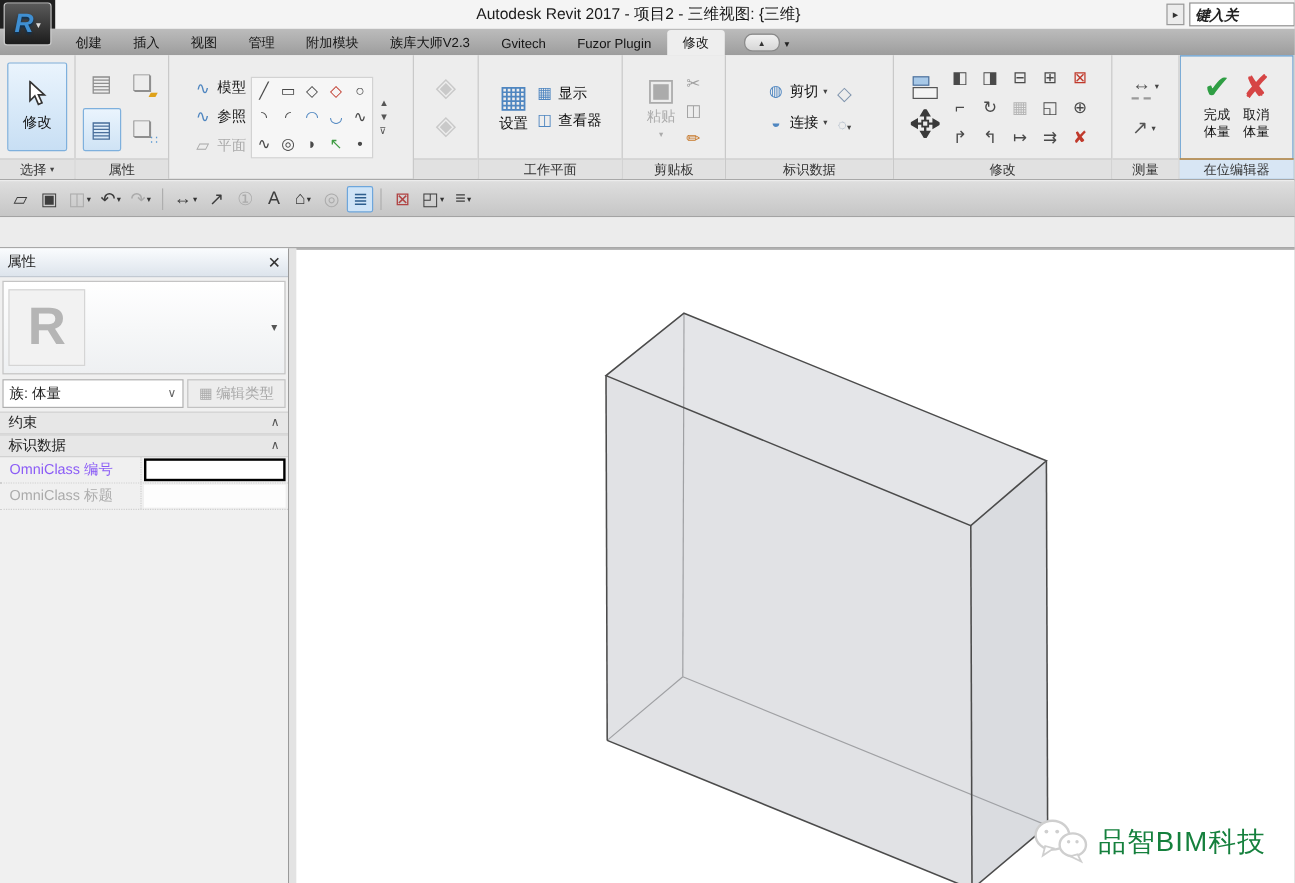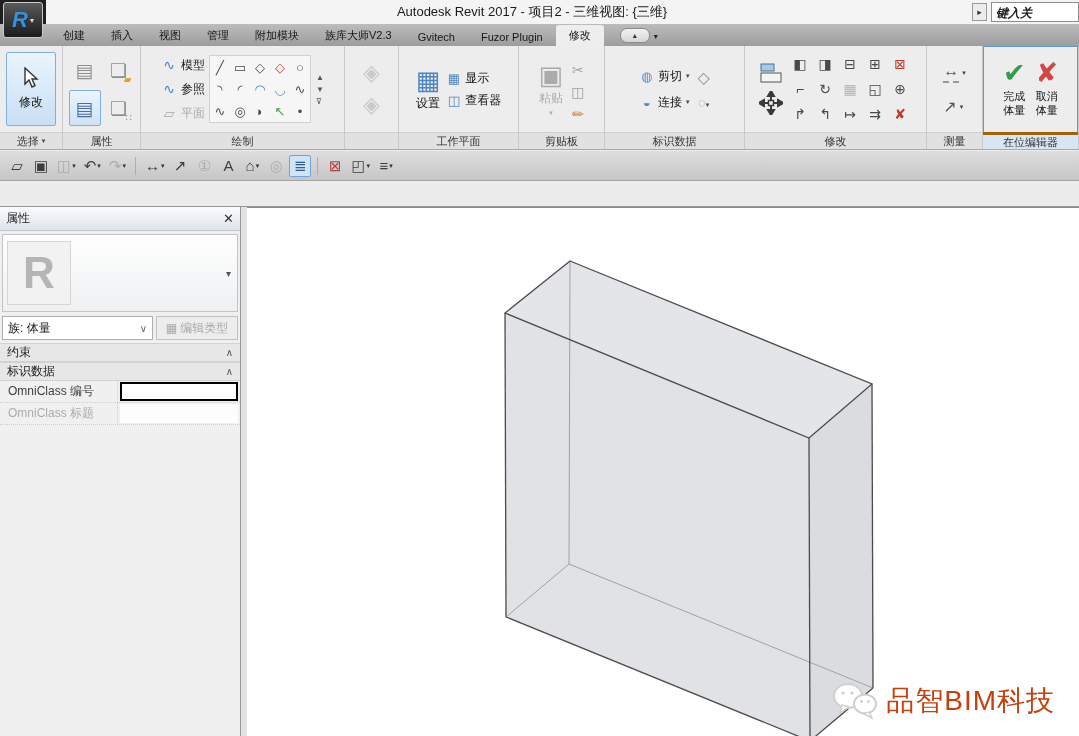--- a/index.html
+++ b/index.html
@@ -78,21 +78,21 @@
   .mod-wrap { display:flex; align-items:center; gap:5px; padding:0 3px; }
   .mod-left { display:flex; flex-direction:column; gap:8px; align-items:center; }
   .mod-grid { display:grid; grid-template-columns:repeat(5,25px); grid-template-rows:repeat(3,25px); }
   .mod-grid .gcell { font-size:14px; }
   .p-measure { width:56px; }
   .meas-col { display:flex; flex-direction:column; gap:14px; }
   .meas-row { display:flex; align-items:center; gap:3px; font-size:16px; color:#555; }
   .meas-row .dd { font-size:7px; color:#444; }
   .meas-dim { border-bottom:2px dashed #9a9a9a; padding-bottom:1px; }
   .p-inplace { flex:1; box-shadow:inset 0 0 0 1px #5f9bd0; }
-  .p-inplace .panel-label { background:#d8e6f4; border-top:3px solid #a16207; }
+  .p-inplace .panel-label { background:#d8e6f4; border-top:1px solid #a16207; }
   .inplace-wrap { display:flex; gap:10px; }
   .finbtn { display:flex; flex-direction:column; align-items:center; font-size:11px; color:#111; line-height:1.25; }
   .finbtn .big { font-size:27px; line-height:1; margin-bottom:3px; }
   .big.green { color:#2f9e44; } .big.red { color:#d64545; }
   
   .qat { position:absolute; top:151px; left:0; right:0; height:30px; background:linear-gradient(#dedede,#c6c6c6); border-bottom:1px solid #a3a3a3; display:flex; align-items:center; padding-left:6px; gap:2px; }
   .qbtn { height:22px; min-width:22px; display:flex; align-items:center; justify-content:center; font-size:15px; color:#3d3d3d; padding:0 2px; border:1px solid transparent; border-radius:2px; }
   .qbtn .dd { font-size:7px; margin-left:1px; color:#333; }
   .qbtn.active { background:#cfe4f7; border-color:#6da6dc; color:#2d5e8e; }
   .qbtn.muted { color:#a2a2a2; }
@@ -108,29 +108,29 @@
   .type-selector { margin:3px 2px; height:78px; background:linear-gradient(#ffffff,#eef0f2); border:1px solid #c4c4c4; display:flex; align-items:center; padding:4px; }
   .rthumb { width:64px; height:64px; background:#f2f2f2; border:1px solid #d5d5d5; display:flex; align-items:center; justify-content:center; font-size:44px; font-weight:bold; color:#b5b5b5; }
   .type-selector .dd { margin-left:auto; font-size:10px; color:#555; padding-right:2px; }
   .family-row { display:flex; height:24px; margin:1px 2px 3px 2px; gap:3px; }
   .family-select { flex:1; border:1px solid #aeaeae; background:#fff; display:flex; align-items:center; font-size:12px; padding:0 5px; color:#222; }
   .family-select .dd { margin-left:auto; color:#666; font-size:10px; }
   .edit-type { width:82px; border:1px solid #c2c2c2; background:#ededed; display:flex; align-items:center; justify-content:center; gap:3px; font-size:12px; color:#a8a8a8; }
   .sec-h { height:19px; background:#e7e7e7; border-top:1px solid #d2d2d2; border-bottom:1px solid #d2d2d2; display:flex; align-items:center; padding:0 7px; font-size:12px; color:#1e1e1e; }
   .sec-h .caret { margin-left:auto; font-size:10px; color:#555; }
   .prow { display:flex; height:22px; border-bottom:1px dotted #cfcfcf; }
-  .plabel { width:118px; font-size:12px; display:flex; align-items:center; padding-left:8px; color:#404040; border-right:1px dotted #cfcfcf; }
+  .plabel { width:118px; font-size:12px; display:flex; align-items:center; padding-left:8px; color:#8b5cf6; border-right:1px dotted #cfcfcf; }
   .plabel.muted { color:#a6a6a6; }
   .pval { flex:1; margin:1px 2px; background:#fdfdfd; }
   .pval.active { border:2px solid #000; background:#fff; }
   .canvas-gap { width:6px; background:#e3e3e3; }
   .canvas { flex:1; background:#ffffff; border-top:1px solid #8a8a8a; position:relative; overflow:hidden; }
   .canvas svg.model { position:absolute; top:0; left:0; }
   .watermark { position:absolute; right:24px; bottom:16px; display:flex; align-items:center; gap:8px; }
-  .wm-text { font-size:28px; color:#c2410c; letter-spacing:1px; text-shadow:0 1px 0 #fff; }
+  .wm-text { font-size:23px; color:#15803d; letter-spacing:1px; text-shadow:0 1px 0 #fff; }
 </style>
 </head>
 <body>
 
 <div class="window">
 
   <div class="titlebar">
     <div class="app-corner"></div>
     <div class="title-text">Autodesk Revit 2017 -   项目2 - 三维视图: {三维}</div>
     <div class="search-arrow">▸</div>
@@ -222,23 +222,20 @@
               <span class="gcell green">↖</span>
               <span class="gcell">•</span>
             </div>
           <div class="draw-scroll">
               <span>▲</span>
               <span>▼</span>
               <span>⊽</span>
             </div>
         </div>
       </div>
-      <div class="panel-label">
-          <span>绘制</span>
-        </div>
     </div>
 
     <div class="rpanel p-form">
       <div class="rpanel-content">
           <div class="form-stack">
             <span>◈</span>
             <span>◈</span>
           </div>
         </div>
       <div class="panel-label">

